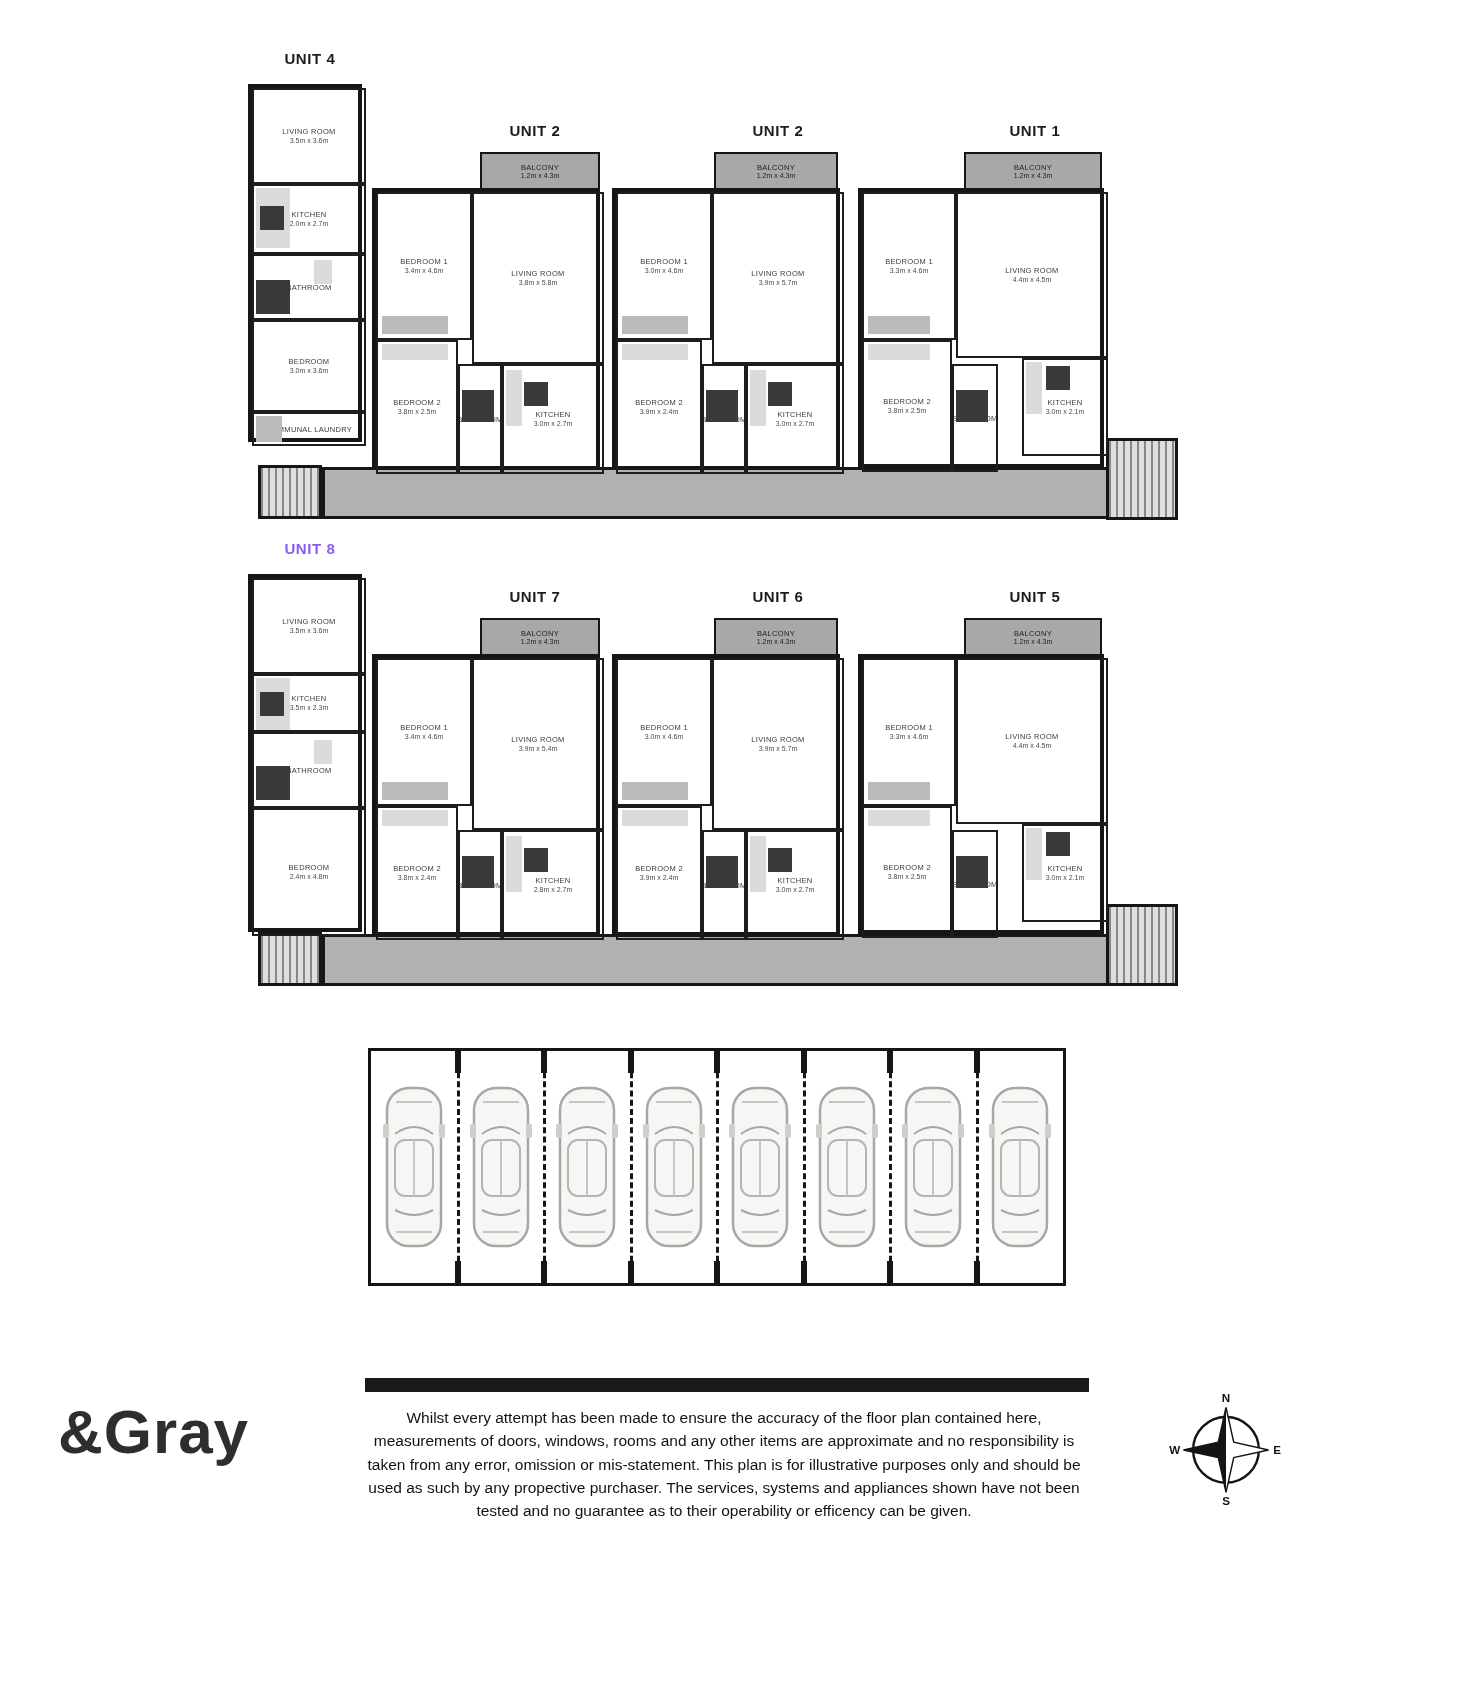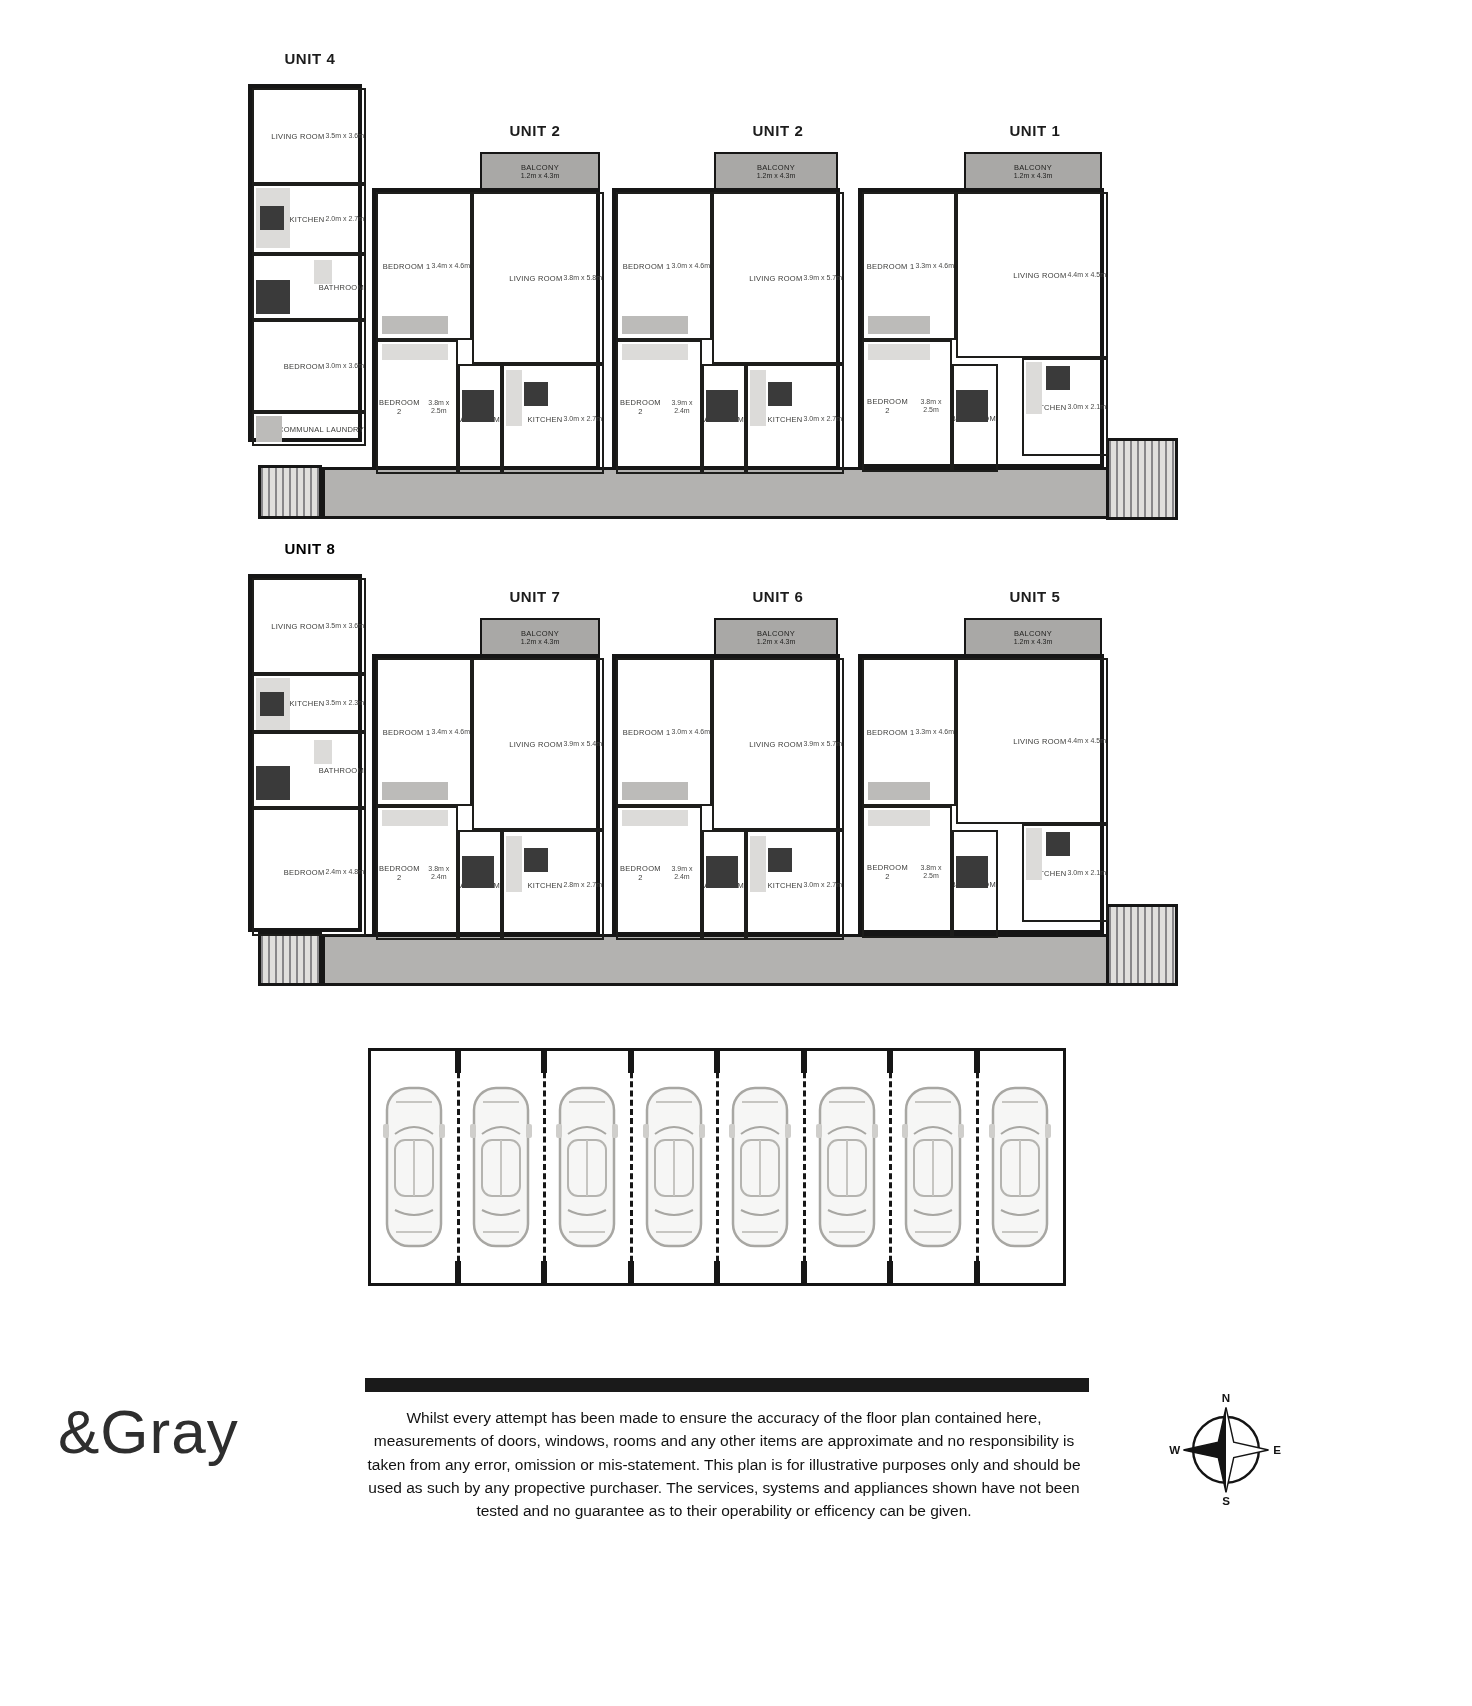--- a/index.html
+++ b/index.html
@@ -1,28 +1,28 @@
 <!DOCTYPE html>
 <html><head>
 <meta charset="utf-8">
 <style>
   *{margin:0;padding:0;box-sizing:border-box}
   html,body{background:#ffffff}
   body{font-family:"Liberation Sans",sans-serif;color:#161616}
   #stage{position:relative;width:1472px;height:1706px;background:#ffffff;overflow:hidden;margin:0 auto}
   .abs{position:absolute}
   .room{position:absolute;border:2px solid #1d1d1b;background:transparent;
-        display:flex;flex-direction:row;align-items:center;justify-content:flex-end;
+        display:flex;flex-direction:column;align-items:center;justify-content:center;
         text-align:center;gap:1px;overflow:hidden}
   .rname{font-size:7.5px;letter-spacing:.3px;color:#3a3a38;line-height:1.2}
   .rdims{font-size:7px;color:#4a4a48;line-height:1.2}
   #title{position:absolute;left:360px;top:1326px;width:730px;text-align:center;
          font-size:27px;font-weight:700;letter-spacing:.5px;color:#242424}
   #title-bar{position:absolute;left:365px;top:1378px;width:724px;height:14px;background:#1a1a1a}
-  #brand{position:absolute;left:58px;top:1396px;font-size:62px;font-weight:400;
+  #brand{position:absolute;left:58px;top:1396px;font-size:62px;font-weight:700;
          letter-spacing:1px;color:#2e2e2e}
   #disclaimer{position:absolute;left:356px;top:1406px;width:736px;font-size:15.5px;
               line-height:1.5;text-align:center;color:#121212}
   #parking{position:absolute;border:3px solid #141414;background:#ffffff}
   #compass{position:absolute;left:1168px;top:1390px;width:116px;height:116px}
   #compass text{font-family:"Liberation Sans",sans-serif;font-size:12px;font-weight:700;fill:#141414}
   .car-wrap svg{width:100%;height:100%;display:block}
 </style>
 </head>
 <body>
@@ -147,21 +147,21 @@
         </div>
         <div class="abs" style="left: 6px; top: 124px; width: 62px; height: 18px; background: rgb(188, 187, 185);"></div>
         <div class="abs" style="left: 6px; top: 152px; width: 62px; height: 16px; background: rgb(220, 219, 217);"></div>
         <div class="abs" style="left: 94px; top: 198px; width: 32px; height: 32px; background: rgb(58, 58, 58);"></div>
         <div class="abs" style="left: 164px; top: 170px; width: 16px; height: 52px; background: rgb(220, 219, 217);"></div>
         <div class="abs" style="left: 184px; top: 174px; width: 24px; height: 24px; background: rgb(58, 58, 58);"></div>
       </div>
       <div class="abs" style="left: 322px; top: 922px; width: 788px; height: 52px; background: rgb(179, 178, 176); border: 3px solid rgb(22, 22, 22);"></div>
       <div class="abs" style="left: 258px; top: 920px; width: 64px; height: 54px; border: 3px solid rgb(22, 22, 22); background: repeating-linear-gradient(90deg, rgb(136, 135, 138) 0px, rgb(136, 135, 138) 2px, rgb(224, 223, 221) 2px, rgb(224, 223, 221) 7px);"></div>
       <div class="abs" style="left: 1106px; top: 892px; width: 72px; height: 82px; border: 3px solid rgb(22, 22, 22); background: repeating-linear-gradient(90deg, rgb(136, 135, 138) 0px, rgb(136, 135, 138) 2px, rgb(224, 223, 221) 2px, rgb(224, 223, 221) 7px);"></div>
-      <div class="abs" style="left: 240px; top: 528px; width: 140px; text-align: center; font-size: 15px; font-weight: 700; letter-spacing: 0.6px; color: #000000;">UNIT 8</div>
+      <div class="abs" style="left: 240px; top: 528px; width: 140px; text-align: center; font-size: 15px; font-weight: 700; letter-spacing: 0.6px; color: #8b5cf6;">UNIT 8</div>
       <div class="abs" style="left: 248px; top: 562px; width: 114px; height: 358px; background: rgb(255, 255, 255); border: 4px solid rgb(22, 22, 22);">
         <div class="room" style="left: 0px; top: 0px; width: 114px; height: 96px;">
           <div class="rname" style="position: static;">LIVING ROOM</div>
           <div class="rdims" style="position: static;">3.5m x 3.6m</div>
         </div>
         <div class="room" style="left: 0px; top: 96px; width: 114px; height: 58px;">
           <div class="rname" style="position: static;">KITCHEN</div>
           <div class="rdims" style="position: static;">3.5m x 2.3m</div>
         </div>
         <div class="room" style="left: 0px; top: 154px; width: 114px; height: 76px;">

